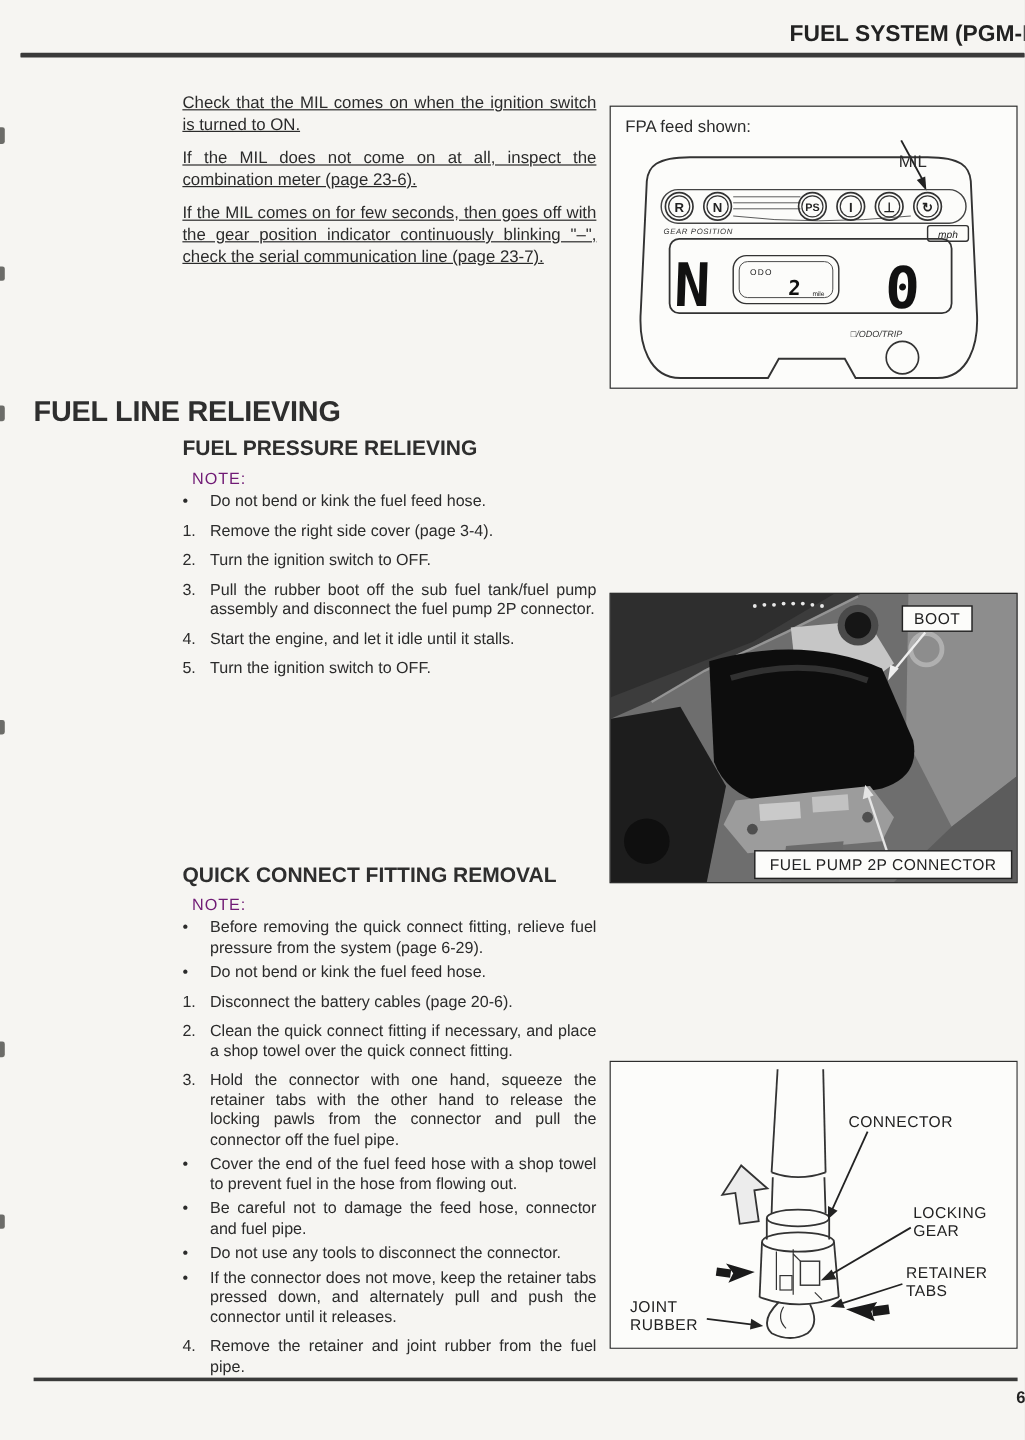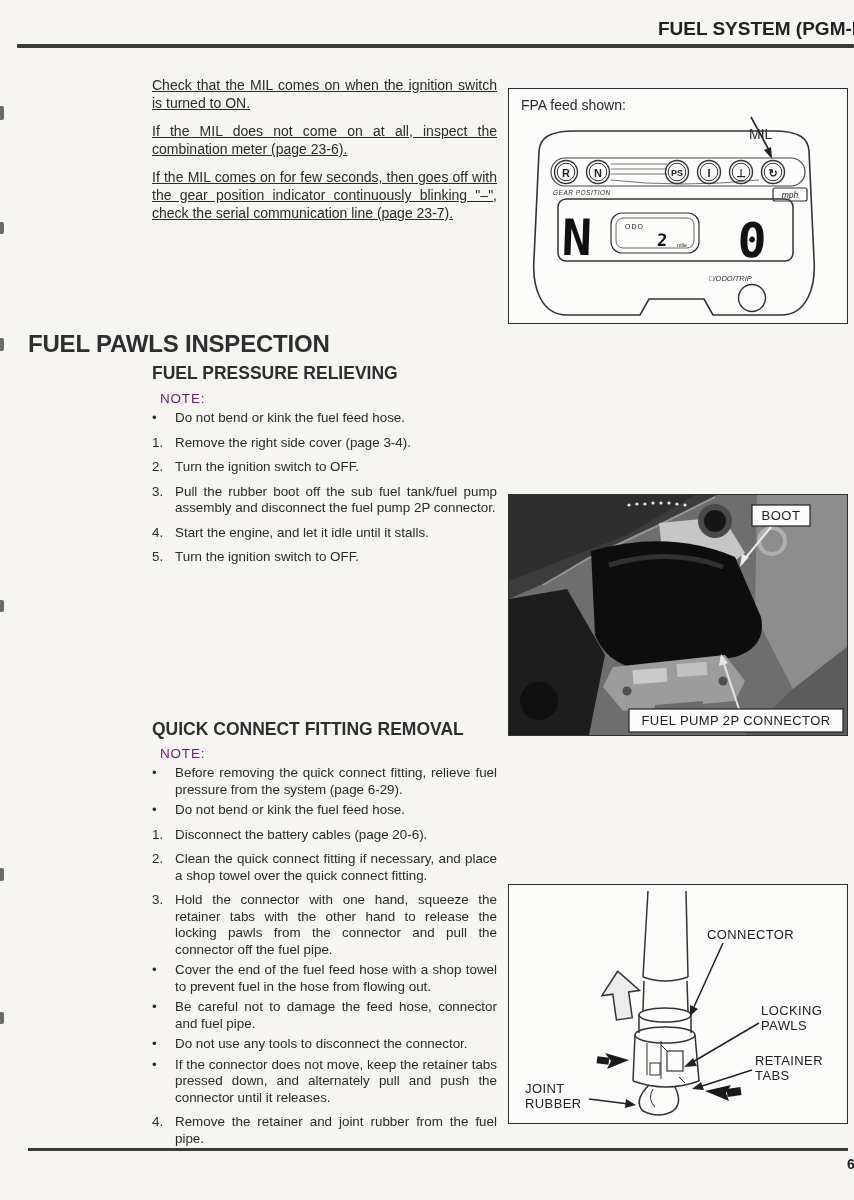--- a/index.html
+++ b/index.html
@@ -112,21 +112,21 @@
       <text x="156" y="157" font-size="17" font-weight="bold" font-family="DejaVu Sans Mono, monospace" fill="#111" transform="skewX(-3)">2</text>
       <text x="168" y="158" font-size="5.5" fill="#222">mile</text>
 
       <text x="234" y="168" font-size="48" font-weight="bold" font-family="DejaVu Sans Mono, monospace" fill="#111" transform="skewX(-2)">0</text>
 
       <text x="200" y="192" font-size="7.5" font-style="italic" fill="#333">□/ODO/TRIP</text>
       <circle cx="243" cy="209" r="13.5" fill="none" stroke="#333" stroke-width="1.4"></circle>
     </svg>
   </div>
 
-  <div class="h1" style="top:330px;">FUEL PAWLS INSPECTION</div>
+  <div class="h1" style="top:330px;">FUEL LINE RELIEVING</div>
   <div class="h2" style="top:363px;">FUEL PRESSURE RELIEVING</div>
 
   <div class="txtcol" style="top:391px;">
     <div class="notelbl">NOTE:</div>
     <div class="li">
         <span class="m">•</span>
         <span class="t">Do not bend or kink the fuel feed hose.</span>
       </div>
     <div class="li step">
         <span class="m">1.</span>
@@ -296,21 +296,21 @@
       <polygon points="175,182 184,173 188,181" fill="#222"></polygon>
       <line x1="243" y1="185" x2="190" y2="202" stroke="#222" stroke-width="1.5"></line>
       <polygon points="183,204 192,197 195,205" fill="#222"></polygon>
       <line x1="80" y1="214" x2="120" y2="219" stroke="#222" stroke-width="1.5"></line>
       <polygon points="127,220 117,214 116,223" fill="#222"></polygon>
 
       <foreignObject x="198" y="42" width="120" height="20">
         <div xmlns="http://www.w3.org/1999/xhtml" class="diag-label">CONNECTOR</div>
       </foreignObject>
       <foreignObject x="252" y="118" width="80" height="34">
-        <div xmlns="http://www.w3.org/1999/xhtml" class="diag-label">LOCKING PAWLS</div>
+        <div xmlns="http://www.w3.org/1999/xhtml" class="diag-label">LOCKING GEAR</div>
       </foreignObject>
       <foreignObject x="246" y="168" width="86" height="34">
         <div xmlns="http://www.w3.org/1999/xhtml" class="diag-label">RETAINER TABS</div>
       </foreignObject>
       <foreignObject x="16" y="196" width="66" height="34">
         <div xmlns="http://www.w3.org/1999/xhtml" class="diag-label">JOINT RUBBER</div>
       </foreignObject>
     </svg>
   </div>
 

